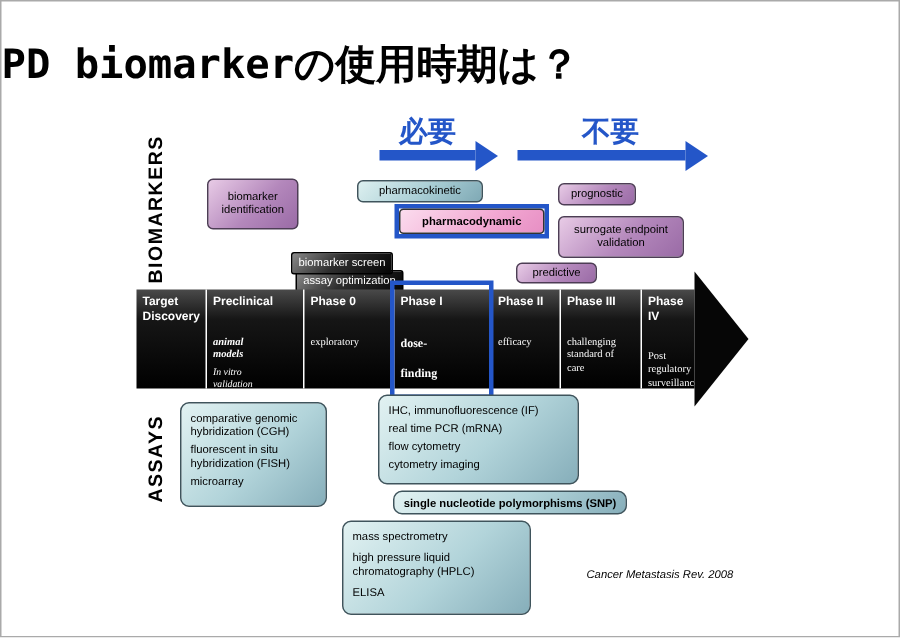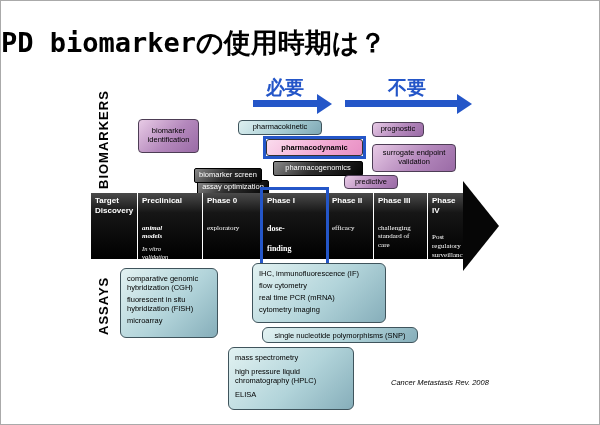--- a/index.html
+++ b/index.html
@@ -51,21 +51,21 @@
   .timeline-head { position:absolute; left:462px; top:180px; width:0; height:0;
     border-top:45px solid transparent; border-bottom:45px solid transparent;
     border-left:36px solid #060606; }
 
   .assay { position:absolute; border-radius:6px; box-sizing:border-box;
     background:linear-gradient(135deg,#e2f2f2 0%,#b2d4da 55%,#86aeba 100%);
     border:1px solid #3f545c; font-size:7.5px; line-height:1.2; padding:5px 6px;
     color:#000; }
   .assay .line { margin-bottom:3px; }
   .assay .line:last-child { margin-bottom:0; }
-  .assay.center { display:flex; align-items:center; justify-content:center; padding:2px 4px; }
+  .assay.center { display:flex; align-items:center; justify-content:center; padding:2px 4px;font-weight:bold; }
 
   .citation { position:absolute; font-size:7.5px; font-style:italic; color:#000; }
   .it { font-style:italic; }
 </style>
 </head>
 <body>
 
 <div class="slide">
 
   <div class="title">PD biomarkerの使用時期は？</div>
@@ -86,21 +86,20 @@
   <div class="bm box-teal" style="left:237px; top:119px; width:84px; height:15px;">pharmacokinetic</div>
 
   <div class="blue-frame" style="left:262px; top:135px; width:103px; height:23px;">
     <div class="box-pink">pharmacodynamic</div>
   </div>
 
   <div class="bm box-dark" style="left:196px; top:151px; width:72px; height:15px;margin-top:28px;">assay optimization</div>
 
   <div class="bm box-dark" style="left:193px; top:167px; width:68px; height:15px;">biomarker screen</div>
 
-  <div class="bm box-dark" style="left:272px; top:160px; width:90px; height:15px;">pharmacogenomics</div>
 
   <div class="bm box-mauve" style="left:371px; top:121px; width:52px; height:15px;">prognostic</div>
 
   <div class="bm box-mauve pre" style="left:371px; top:143px; width:84px; height:28px;">surrogate endpoint
 validation</div>
 
   <div class="bm box-mauve" style="left:343px; top:174px; width:54px; height:14px;">predictive</div>
 
   <div class="timeline">
     <div class="phase" style="width:47px;">
@@ -147,22 +146,22 @@
   <div class="assay" style="left:119px; top:267px; width:98px; height:70px;">
     <div class="line pre">comparative genomic
 hybridization (CGH)</div>
     <div class="line pre">fluorescent in situ
 hybridization (FISH)</div>
     <div class="line">microarray</div>
   </div>
 
   <div class="assay" style="left:251px; top:262px; width:134px; height:60px;">
     <div class="line">IHC, immunofluorescence (IF)</div>
+    <div class="line">real time PCR (mRNA)</div>
     <div class="line">flow cytometry</div>
-    <div class="line">real time PCR (mRNA)</div>
     <div class="line">cytometry imaging</div>
   </div>
 
   <div class="assay center" style="left:261px; top:326px; width:156px; height:16px;">single nucleotide polymorphisms (SNP)</div>
 
   <div class="assay" style="left:227px; top:346px; width:126px; height:63px;">
     <div class="line" style="margin-bottom:5px;">mass spectrometry</div>
     <div class="line pre" style="margin-bottom:5px;">high pressure liquid
 chromatography (HPLC)</div>
     <div class="line">ELISA</div>

